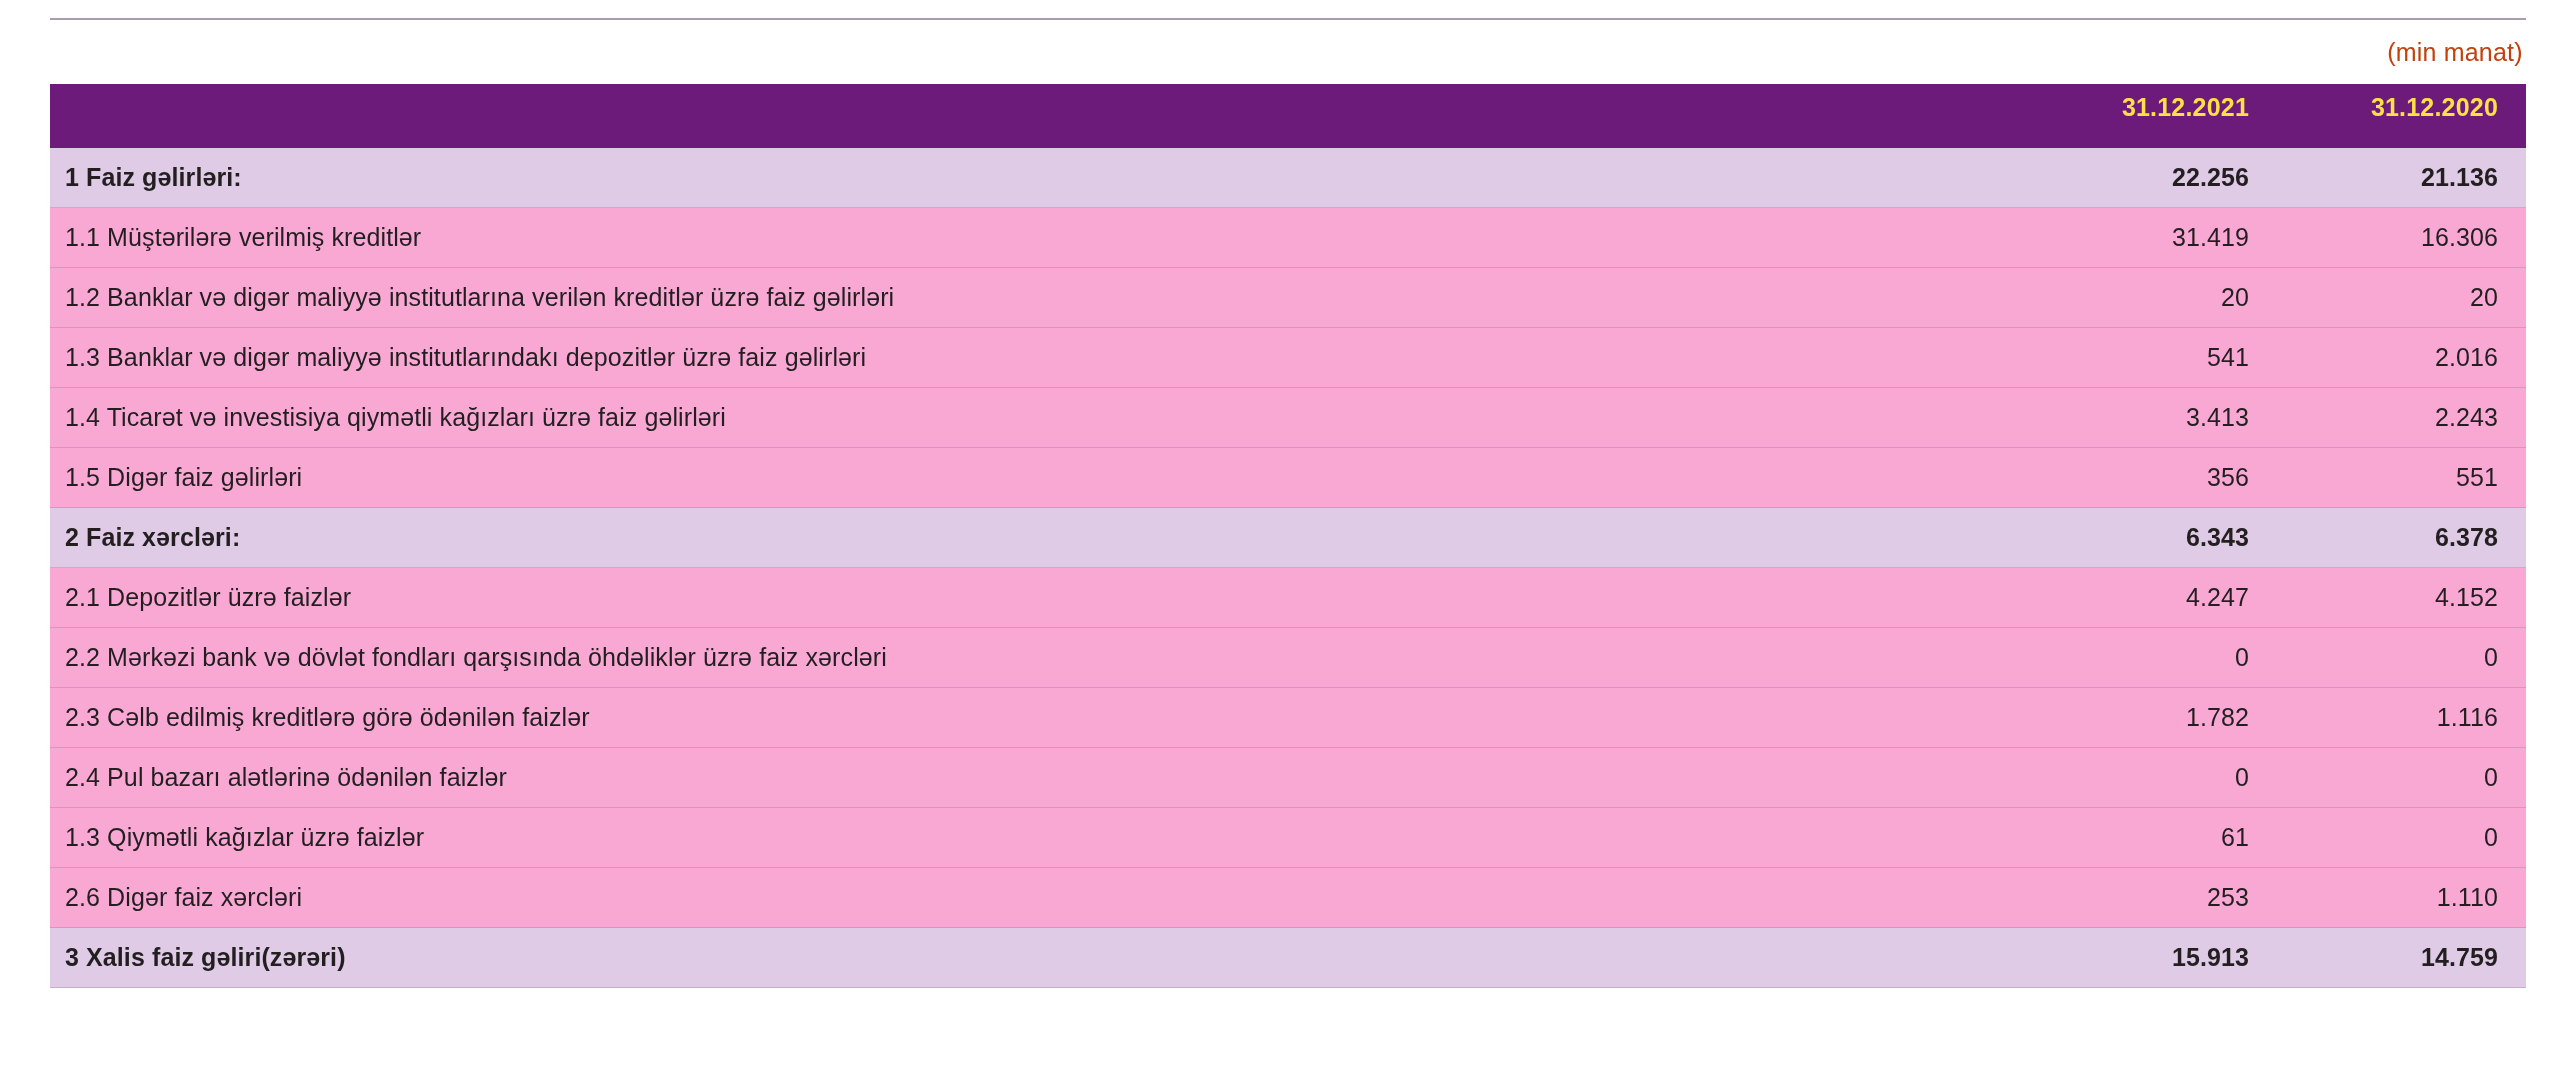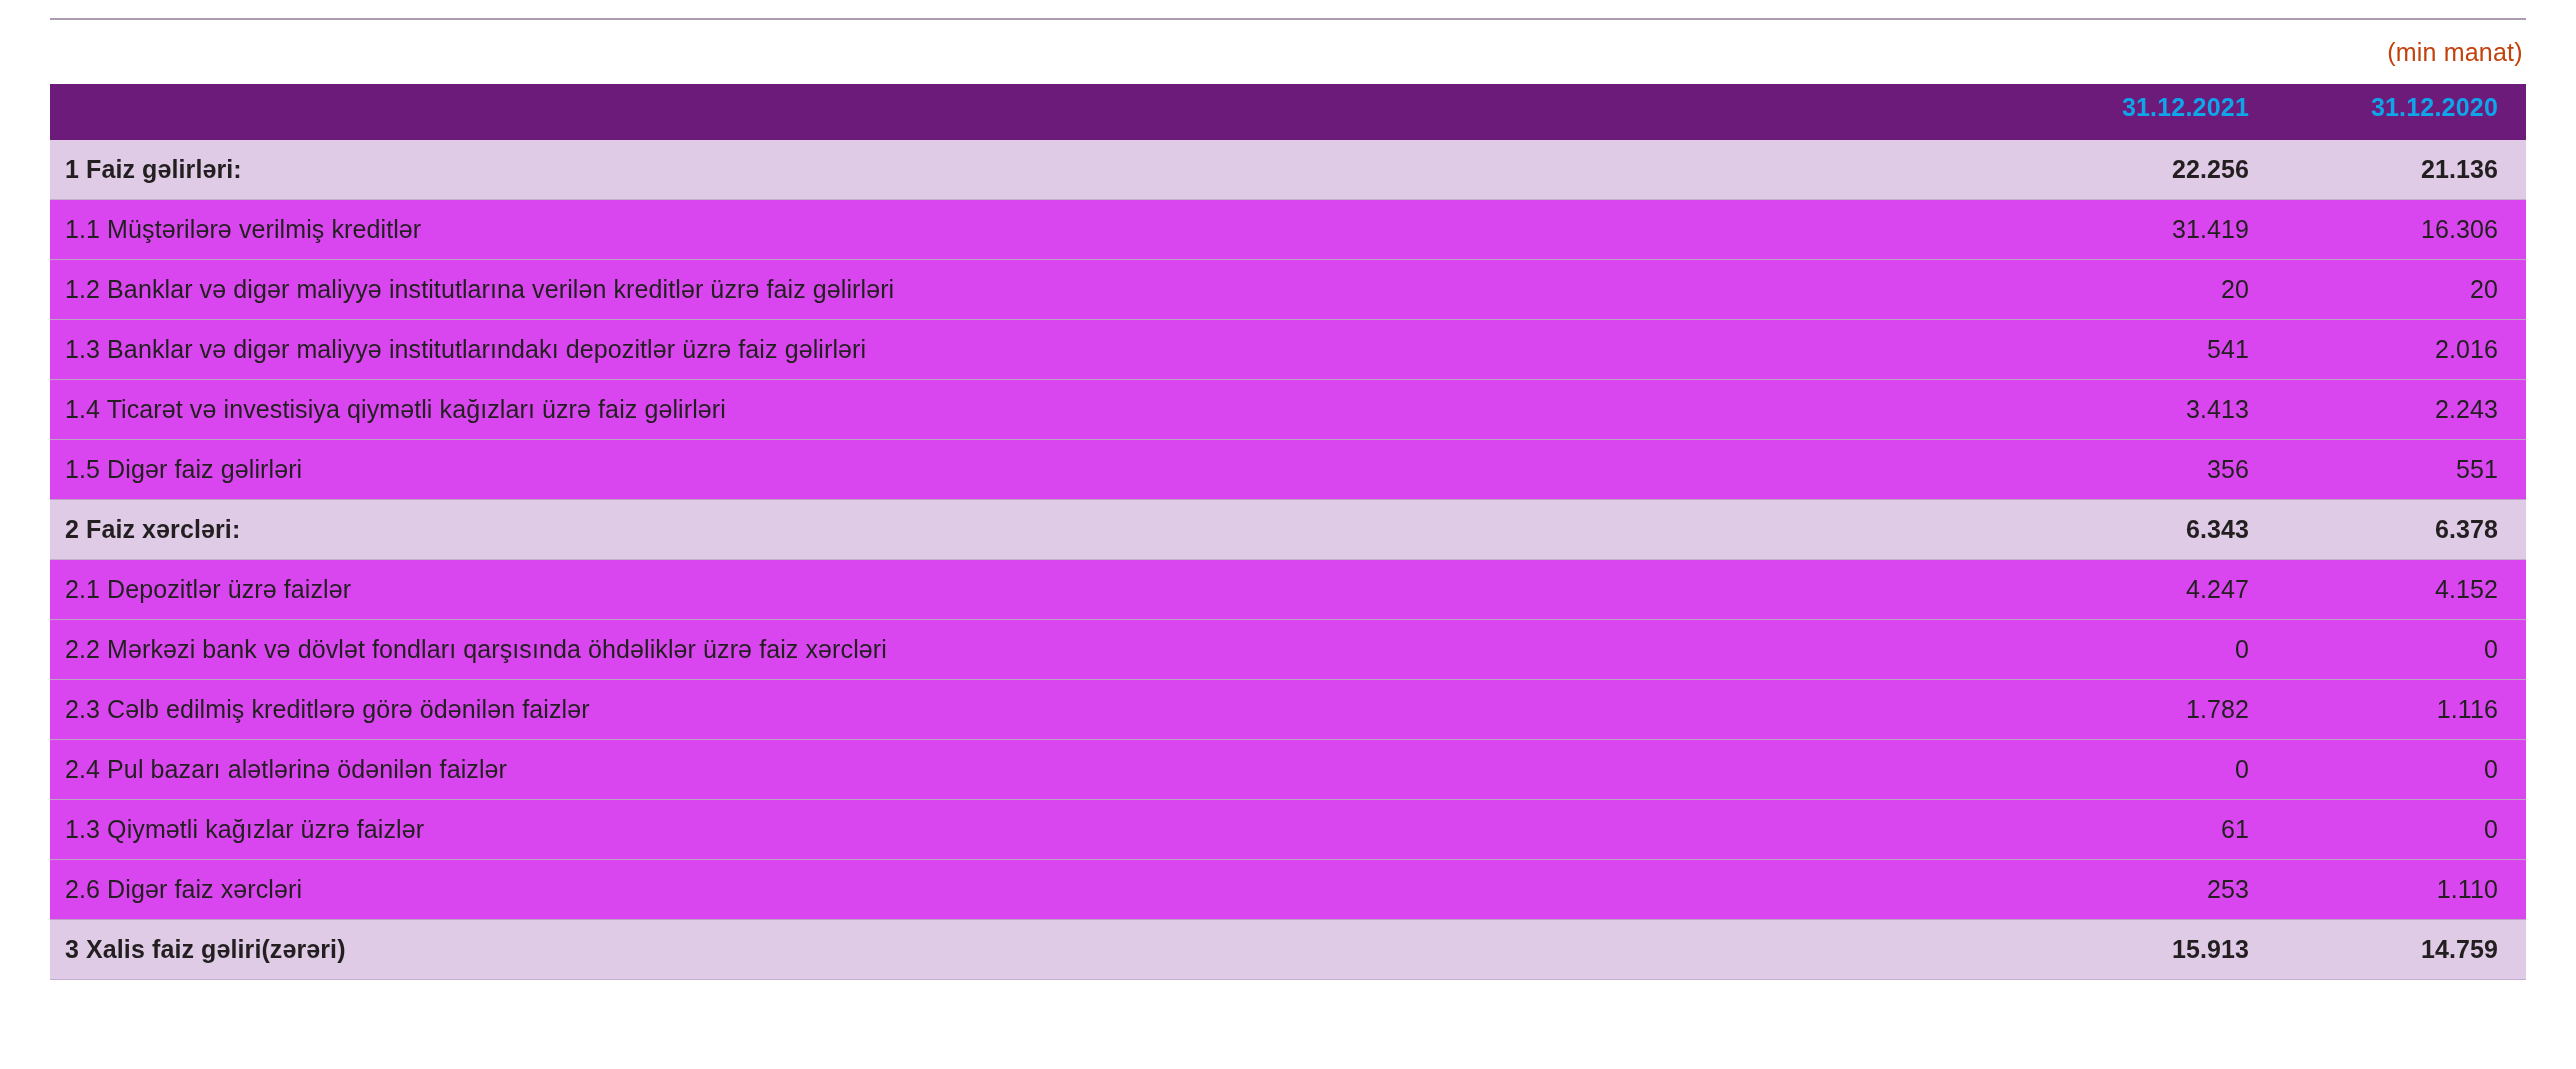--- a/index.html
+++ b/index.html
@@ -38,25 +38,25 @@
     width: 100%;
     border-collapse: collapse;
     table-layout: fixed;
     font-size: 25px;
   }
   table.fin col.c-label { width: auto; }
   table.fin col.c-num   { width: 249px; }
 
   thead th {
     background: #6d1b7b;
-    color: #0ea5e9;
+    color: #fde047;
     font-weight: bold;
     font-size: 25px;
     height: 48px;
-    padding: 0 28px 8px 0;
+    padding: 0 28px 16px 0;
     text-align: right;
     vertical-align: middle;
     letter-spacing: 0.2px;
   }
   thead th.label-head {
     text-align: left;
     padding-left: 15px;
   }
 
   tbody td {
@@ -80,21 +80,21 @@
   }
   tbody tr.section td {
     background: #dfcbe6;
     font-weight: bold;
     border-bottom: 1.2px solid #c3aecd;
   }
   tbody tr.section.last td {
     border-bottom: none;
   }
   tbody tr.plain td {
-    background: #d946ef;
+    background: #f9a8d4;
   }
 </style>
 </head>
 <body>
 
 <div class="page">
 
   <div class="top-rule"></div>
 
   <div class="unit-line">(min manat)</div>

